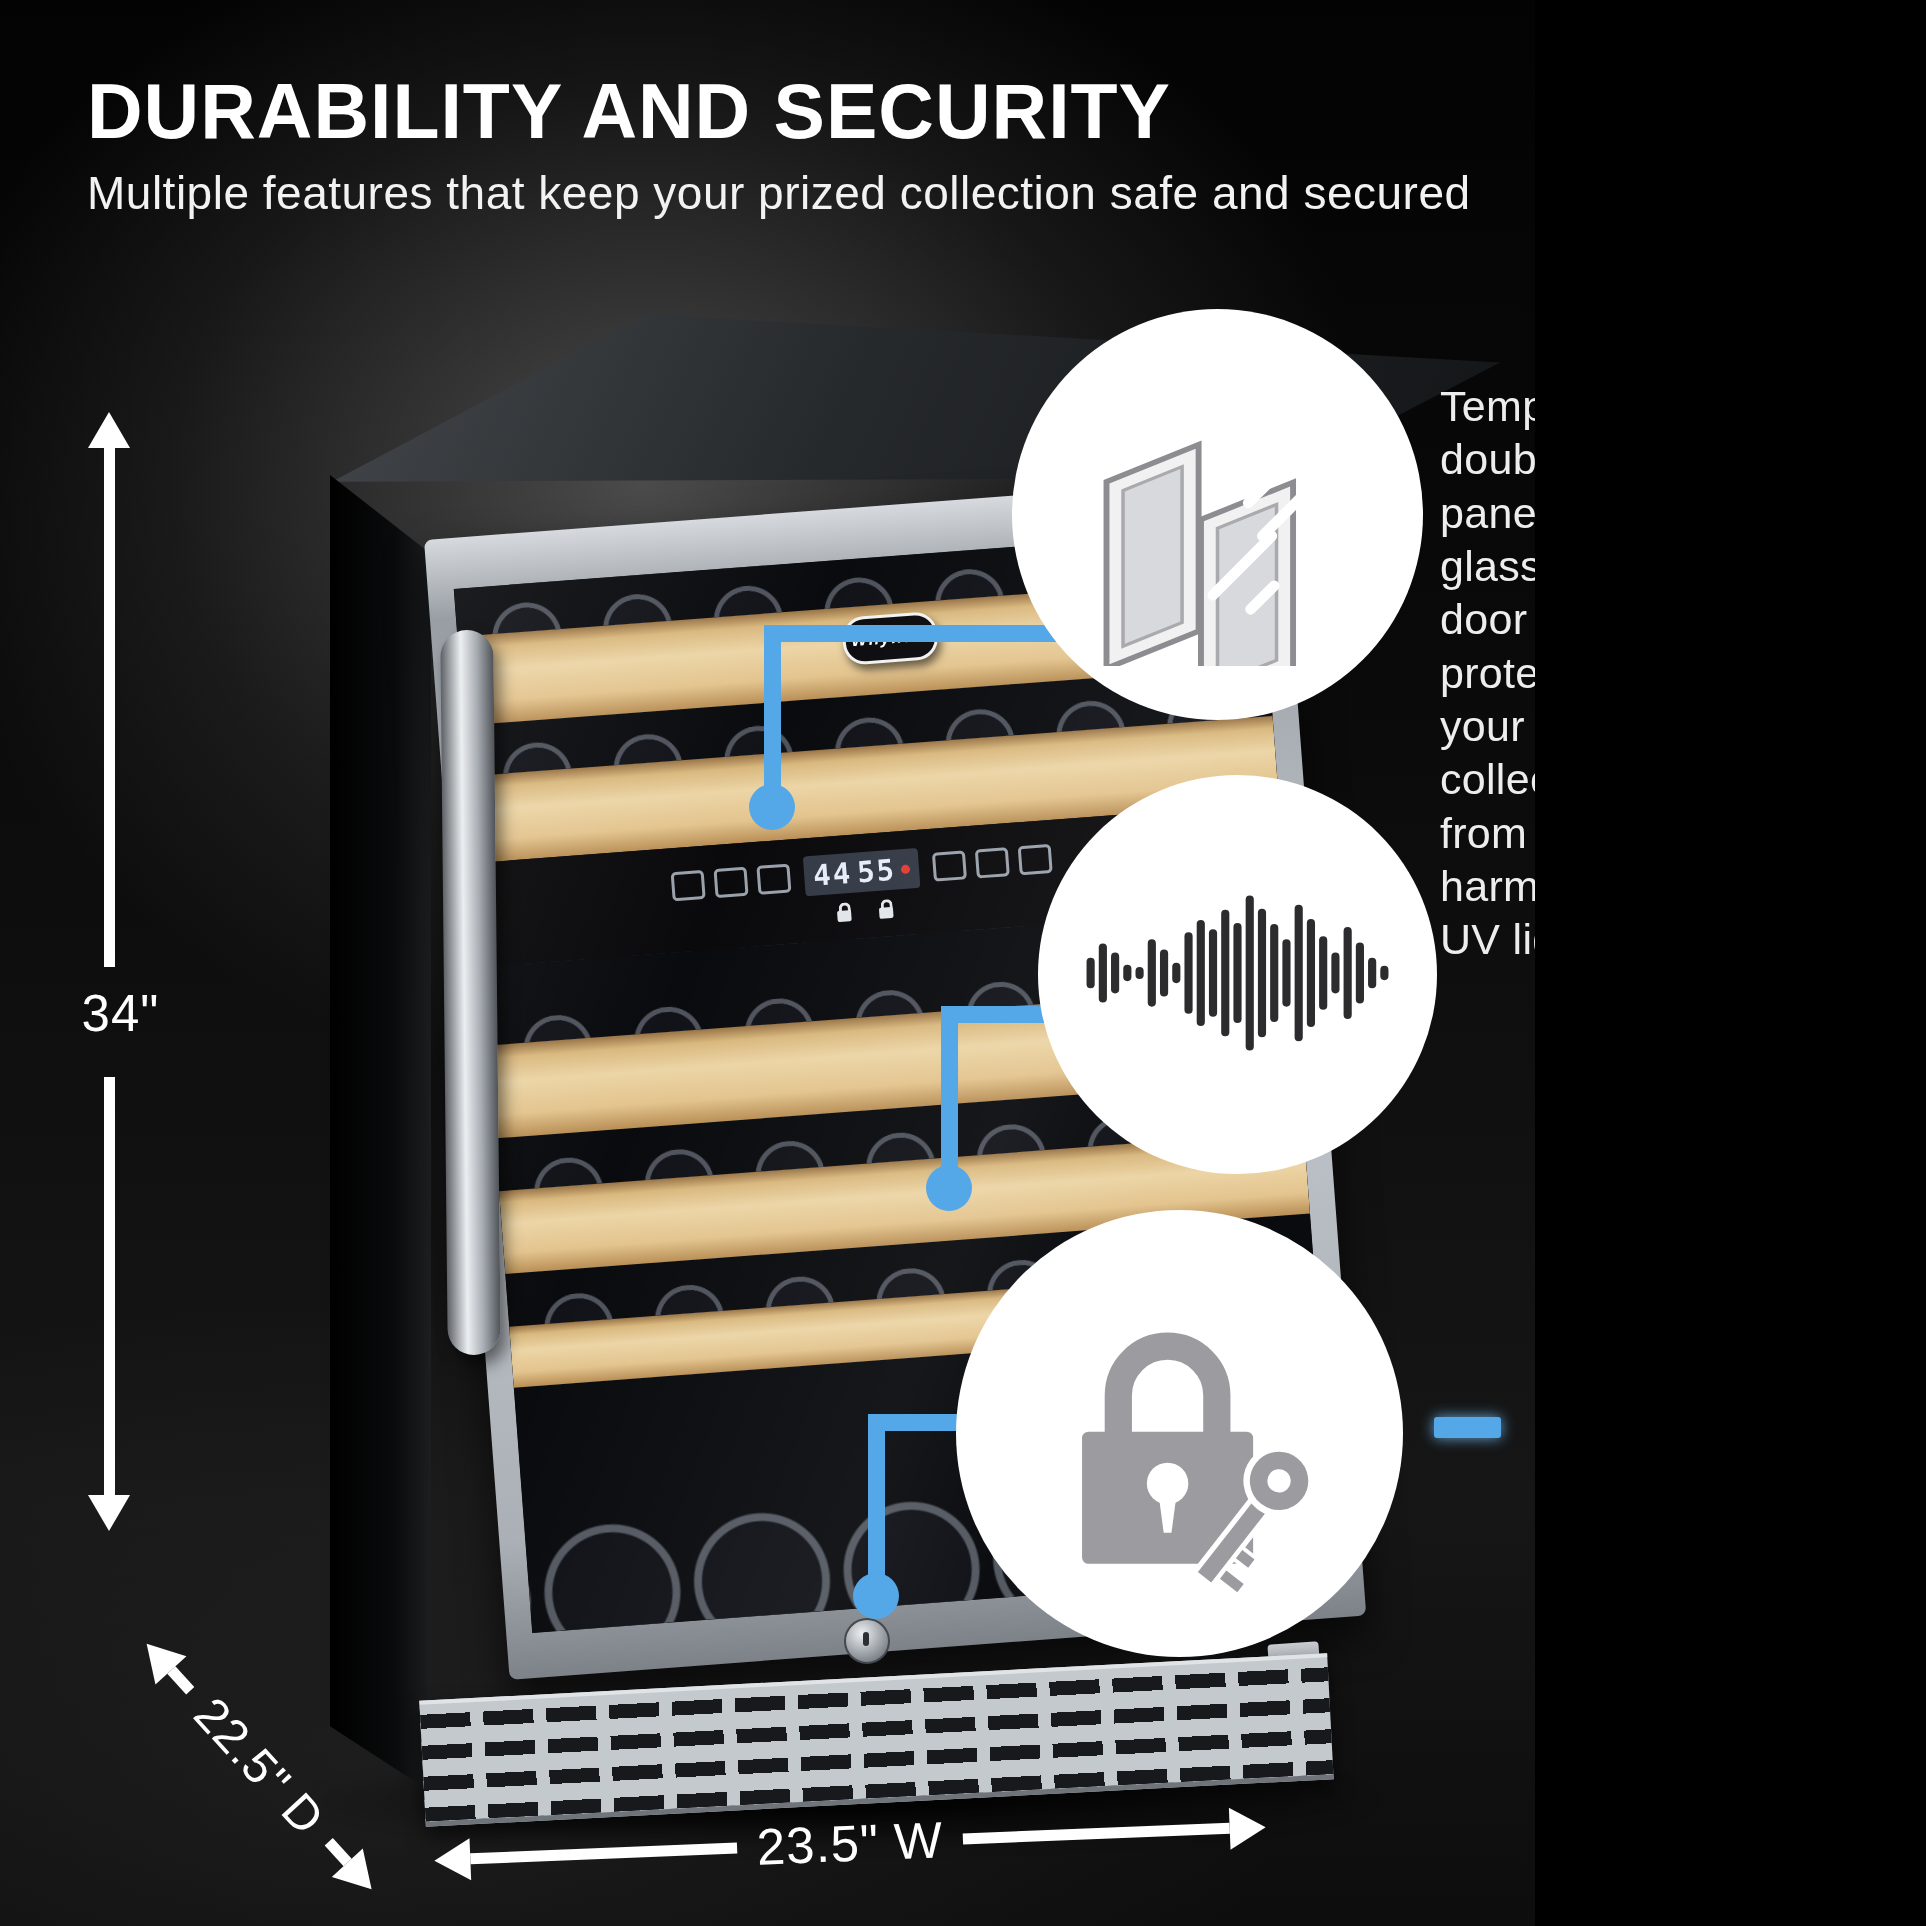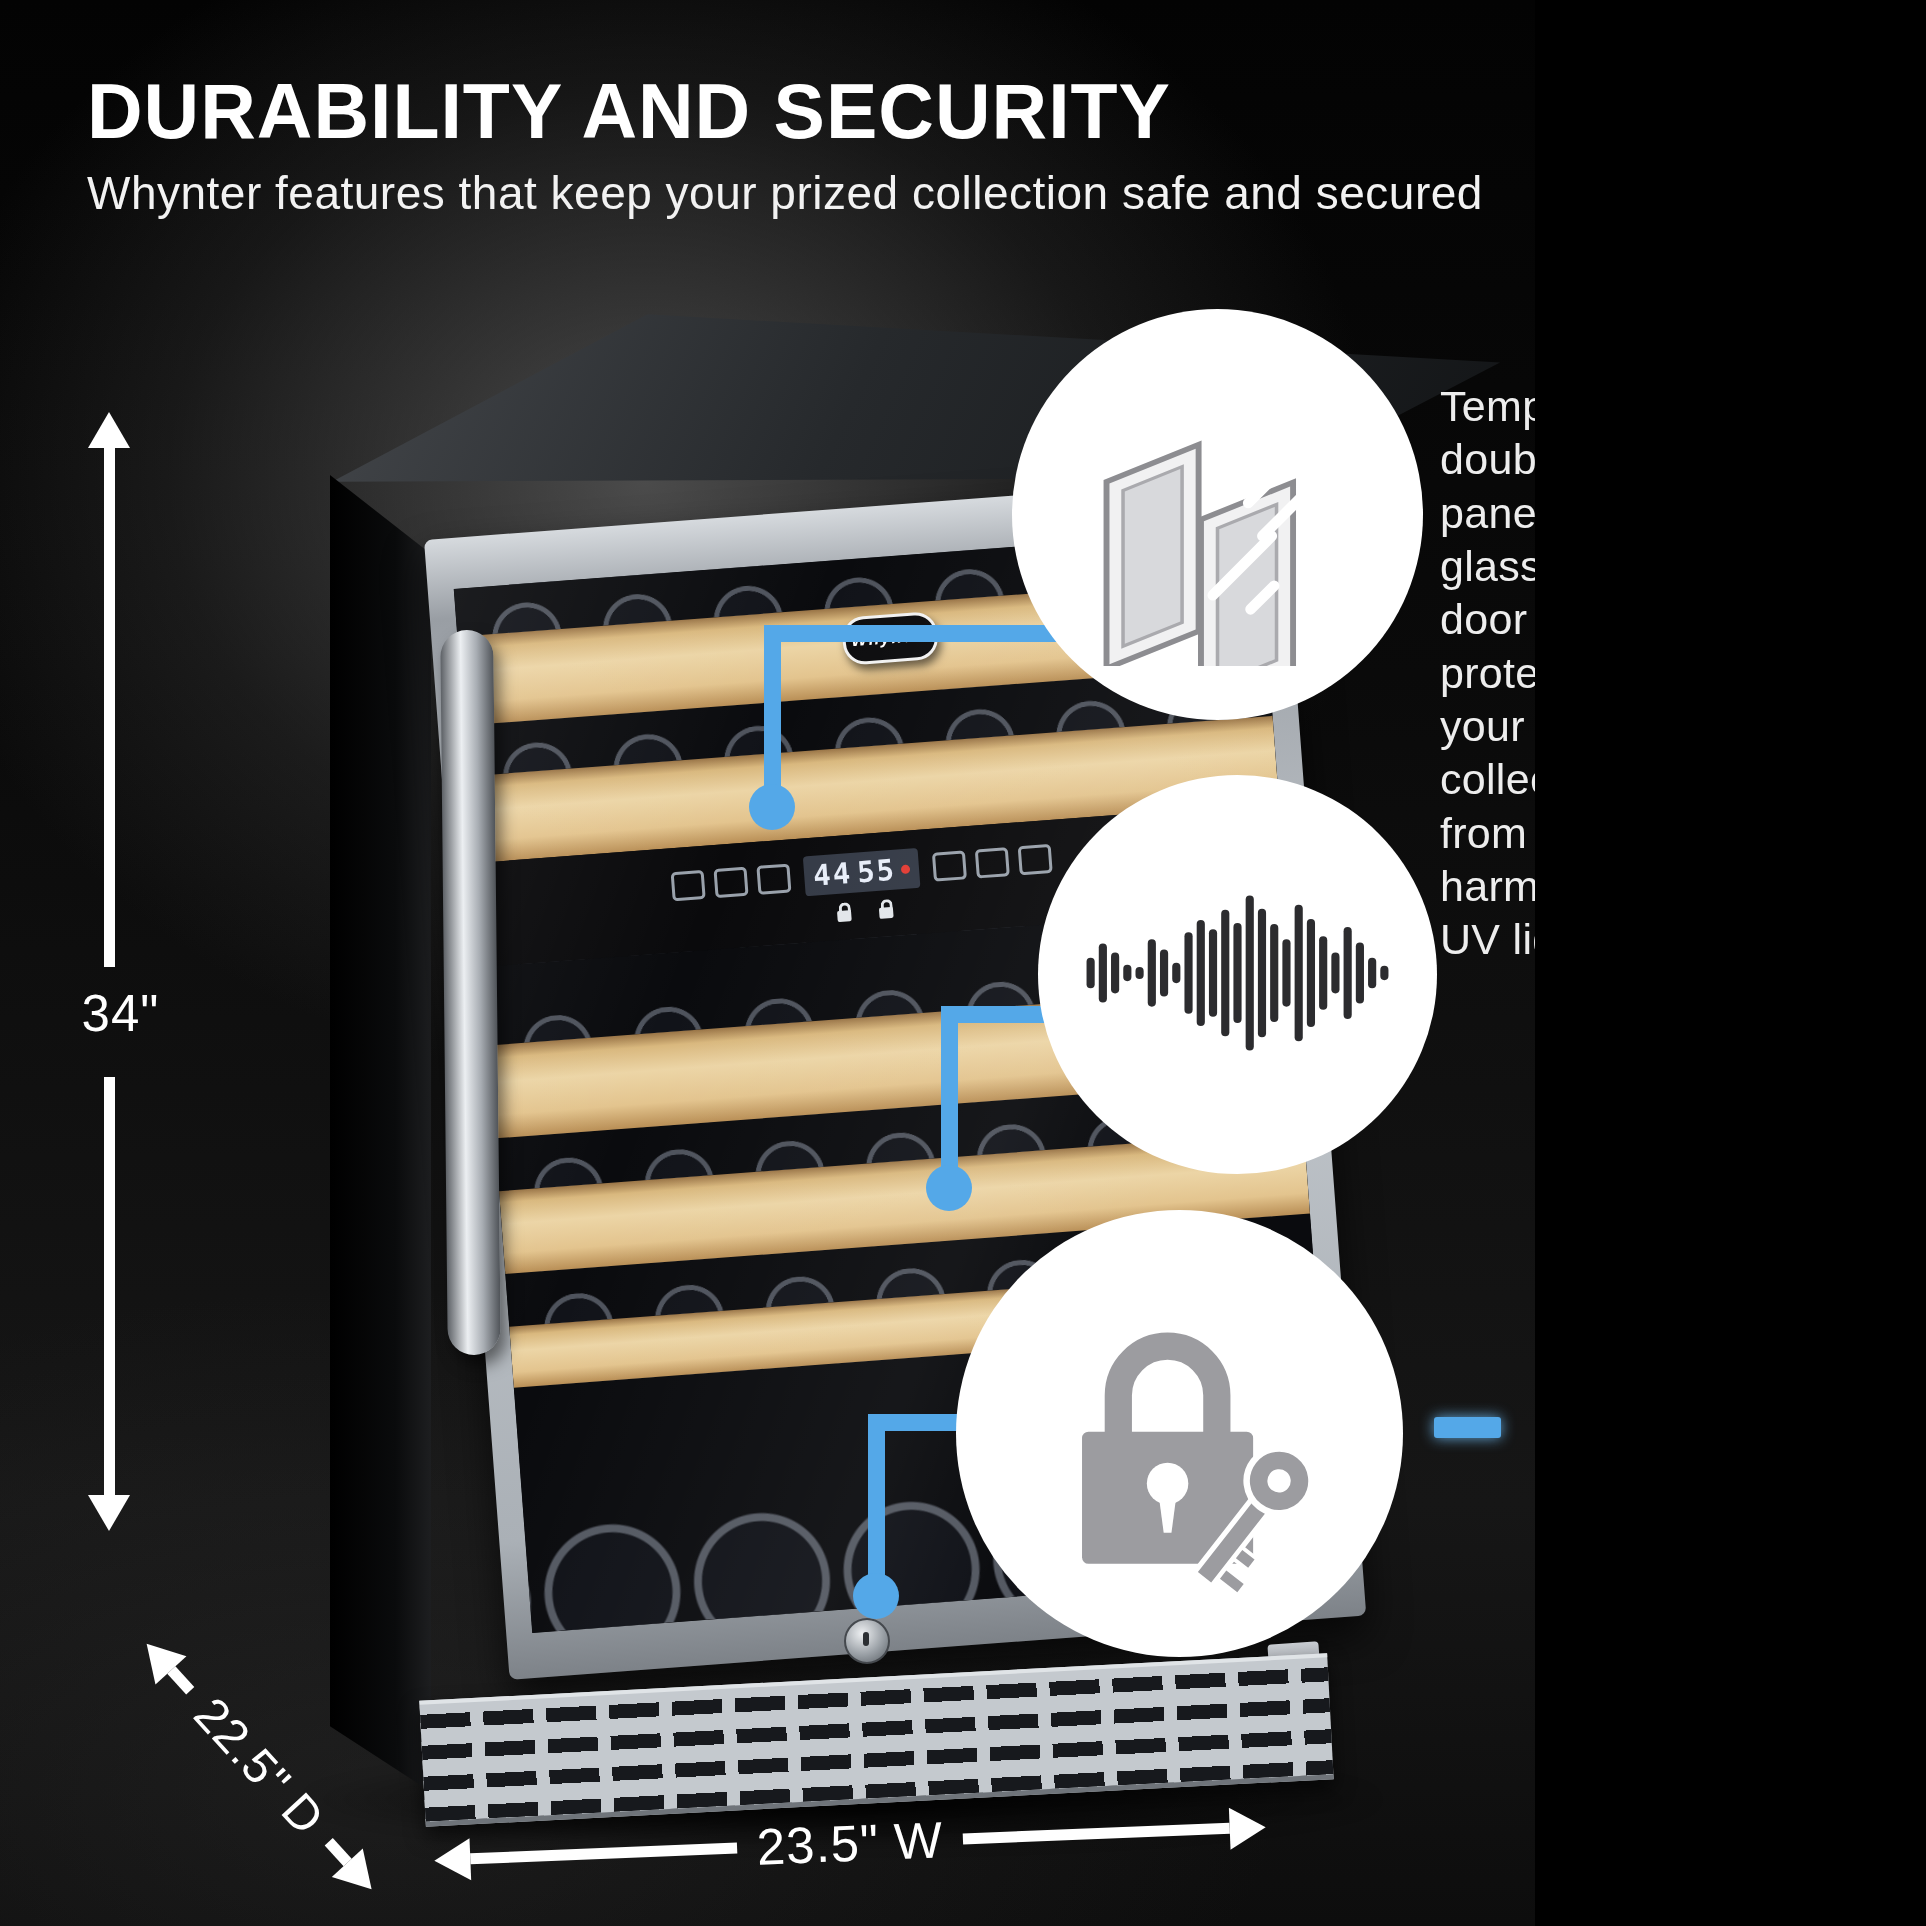--- a/index.html
+++ b/index.html
@@ -107,21 +107,21 @@
   .dim-d .dim-label{font-size:48px;}
   .dim-h .dim-label,.dim-d .dim-label{padding:0 20px;white-space:nowrap;}
 </style>
 </head>
 <body>
 
 <div class="stage">
 
   <div class="header">
     <div class="title">DURABILITY AND SECURITY</div>
-    <div class="subtitle">Whynter features that keep your prized collection safe and secured</div>
+    <div class="subtitle">Multiple features that keep your prized collection safe and secured</div>
   </div>
 
   <div class="unit">
     <div class="unit-shadow"></div>
     <div class="unit-top"></div>
     <div class="unit-side"></div>
 
     <div class="door">
       <div class="glass">
         <div class="row-bottles" style="height:48px"></div>

